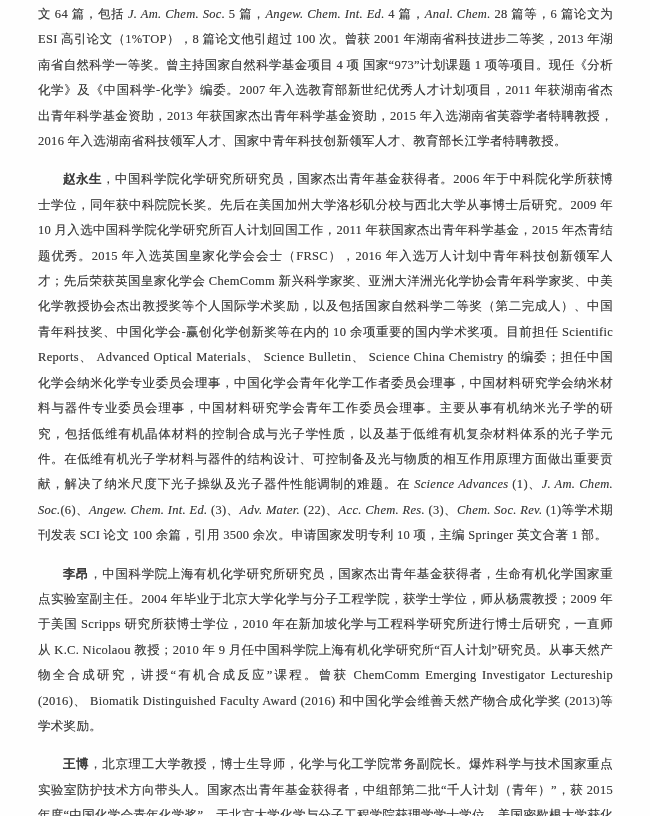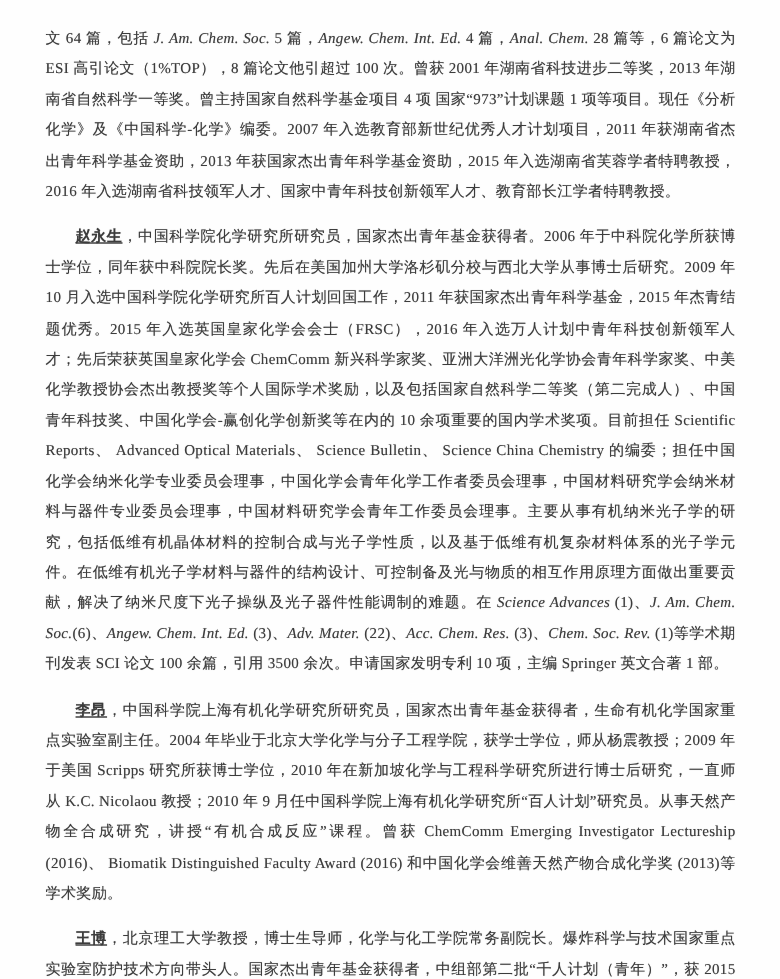--- a/index.html
+++ b/index.html
@@ -9,40 +9,40 @@
   body {
     width: 650px;
     height: 816px;
     background: #ffffff;
     overflow: hidden;
   }
   .page {
     box-sizing: border-box;
     width: 650px;
     height: 816px;
-    padding: 20px 37px 0 38px;
+    padding: 2px 37px 0 38px;
     background: #fefefe;
     font-family: "Liberation Serif", "DejaVu Serif", serif;
     font-size: 12.5px;
     line-height: 25.4px;
     color: #3c3c3c;
     text-align: justify;
     text-justify: inter-ideograph;
     letter-spacing: 0.3px;
     
     text-shadow: 0 0 0.6px rgba(70,70,70,0.55);
   }
   .para {
     margin: 0 0 13px 0;
     text-indent: 2em;
   }
   .para.no-indent {
     text-indent: 0;
   }
-  .seg-b { font-weight: bold; text-decoration: underline; }
+  .seg-b { font-weight: bold; }
   .seg-i { font-style: italic; }
 </style>
 </head>
 <body>
 
 <div class="page">
   <p class="para no-indent"><span>文 64 篇，包括 </span><span class="seg-i">J. Am. Chem. Soc.</span><span> 5 篇，</span><span class="seg-i">Angew. Chem. Int. Ed.</span><span> 4 篇，</span><span class="seg-i">Anal. Chem.</span><span> 28 篇等，6 篇论文为 ESI 高引论文（1%TOP），8 篇论文他引超过 100 次。曾获 2001 年湖南省科技进步二等奖，2013 年湖南省自然科学一等奖。曾主持国家自然科学基金项目 4 项 国家“973”计划课题 1 项等项目。现任《分析化学》及《中国科学-化学》编委。2007 年入选教育部新世纪优秀人才计划项目，2011 年获湖南省杰出青年科学基金资助，2013 年获国家杰出青年科学基金资助，2015 年入选湖南省芙蓉学者特聘教授， 2016 年入选湖南省科技领军人才、国家中青年科技创新领军人才、教育部长江学者特聘教授。</span></p>
 
   <p class="para"><span class="seg-b">赵永生</span><span>，中国科学院化学研究所研究员，国家杰出青年基金获得者。2006 年于中科院化学所获博士学位，同年获中科院院长奖。先后在美国加州大学洛杉矶分校与西北大学从事博士后研究。2009 年 10 月入选中国科学院化学研究所百人计划回国工作，2011 年获国家杰出青年科学基金，2015 年杰青结题优秀。2015 年入选英国皇家化学会会士（FRSC），2016 年入选万人计划中青年科技创新领军人才；先后荣获英国皇家化学会 ChemComm 新兴科学家奖、亚洲大洋洲光化学协会青年科学家奖、中美化学教授协会杰出教授奖等个人国际学术奖励，以及包括国家自然科学二等奖（第二完成人）、中国青年科技奖、中国化学会-赢创化学创新奖等在内的 10 余项重要的国内学术奖项。目前担任 Scientific Reports、 Advanced Optical Materials、 Science Bulletin、 Science China Chemistry 的编委；担任中国化学会纳米化学专业委员会理事，中国化学会青年化学工作者委员会理事，中国材料研究学会纳米材料与器件专业委员会理事，中国材料研究学会青年工作委员会理事。主要从事有机纳米光子学的研究，包括低维有机晶体材料的控制合成与光子学性质，以及基于低维有机复杂材料体系的光子学元件。在低维有机光子学材料与器件的结构设计、可控制备及光与物质的相互作用原理方面做出重要贡献，解决了纳米尺度下光子操纵及光子器件性能调制的难题。在 </span><span class="seg-i">Science Advances</span><span> (1)、</span><span class="seg-i">J. Am. Chem. Soc.</span><span>(6)、</span><span class="seg-i">Angew. Chem. Int. Ed.</span><span> (3)、</span><span class="seg-i">Adv. Mater.</span><span> (22)、</span><span class="seg-i">Acc. Chem. Res.</span><span> (3)、</span><span class="seg-i">Chem. Soc. Rev.</span><span> (1)等学术期刊发表 SCI 论文 100 余篇，引用 3500 余次。申请国家发明专利 10 项，主编 Springer 英文合著 1 部。</span></p>
 

